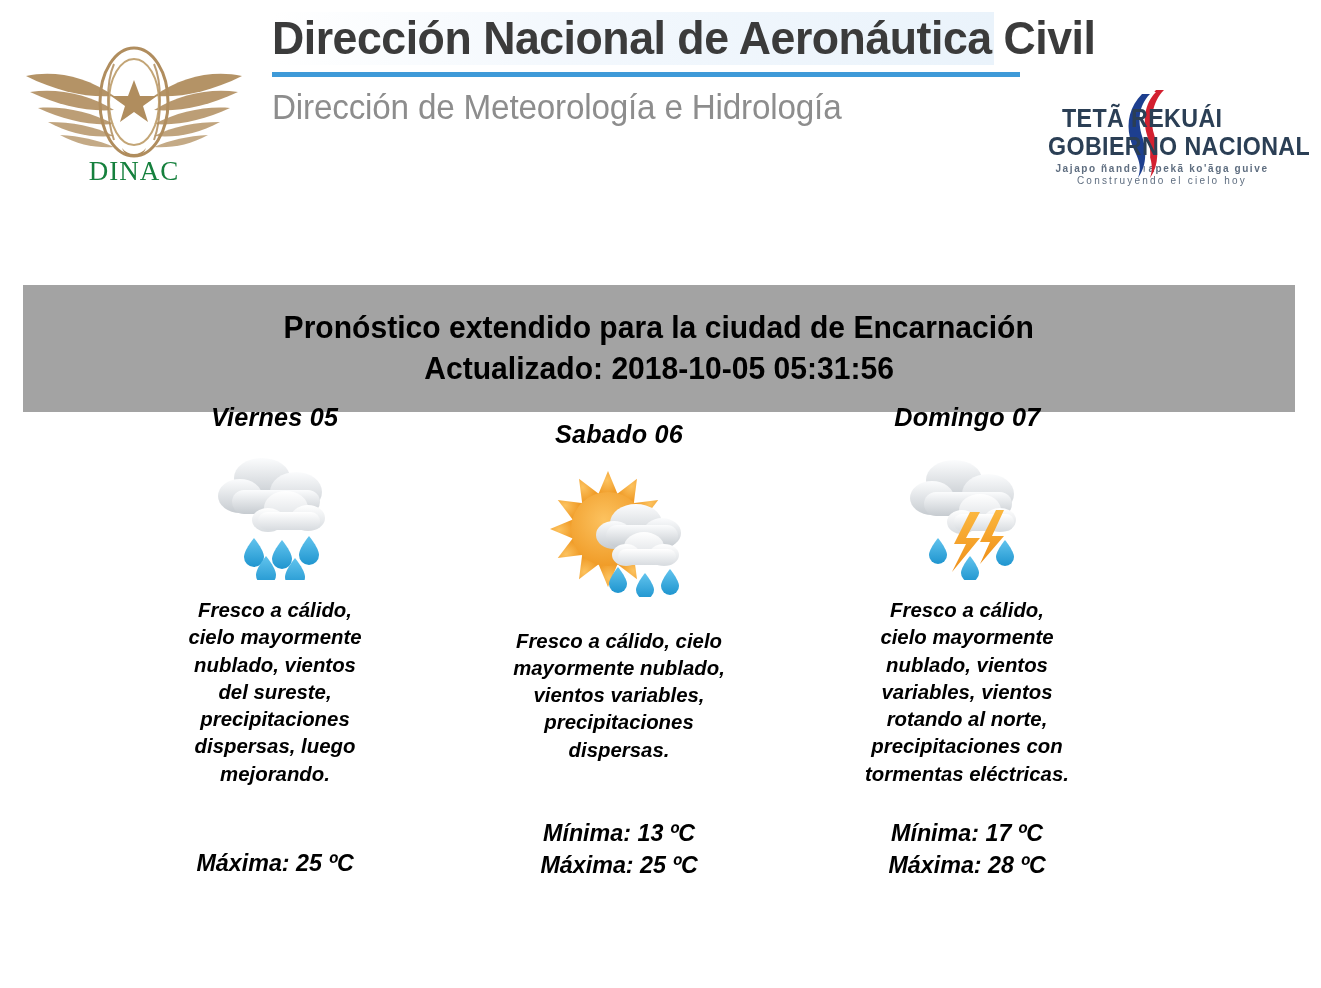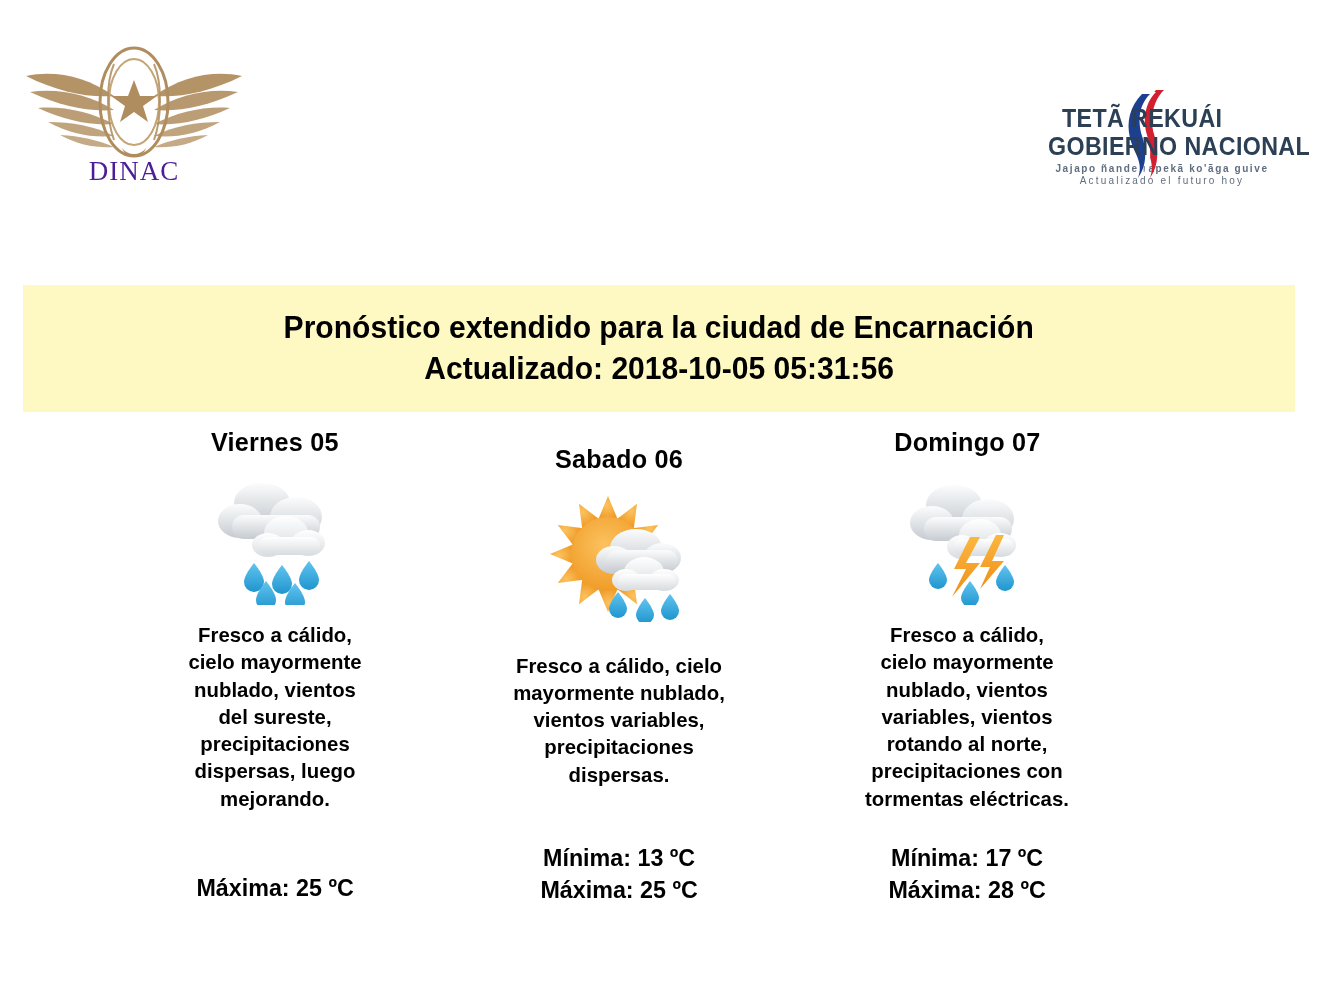--- a/index.html
+++ b/index.html
@@ -33,21 +33,21 @@
   .dinac-logo svg { display: block; }
   .dinac-word {
     position: absolute;
     left: 0;
     top: 142px;
     width: 240px;
     text-align: center;
     font-family: "Liberation Serif", serif;
     font-size: 27px;
     letter-spacing: 1px;
-    color: #4c1d95;
+    color: #15803d;
     font-weight: 400;
   }
 
   .org-block {
     position: absolute;
     left: 272px;
     top: 12px;
     width: 760px;
   }
   .org-title {
@@ -127,43 +127,44 @@
     height: 92px;
   }
 
   
   .banner {
     position: absolute;
     left: 23px;
     top: 285px;
     width: 1272px;
     height: 127px;
-    background: #fef9c3;
+    background: #a3a3a3;
     display: flex;
     flex-direction: column;
     align-items: center;
     justify-content: center;
   }
   .banner-line {
     font-family: "Liberation Sans Narrow", "Liberation Sans", sans-serif;
     font-size: 31px;
     font-weight: bold;
     color: #000000;
     line-height: 1.32;
     white-space: nowrap;
     transform: scaleX(0.97);
   }
 
   
   .forecast {
     position: absolute;
     left: 23px;
-    top: 427px;
+    top: 402px;
     width: 1272px;
     display: flex;
+    font-style: italic;
   }
   .day-col {
     width: 340px;
     display: flex;
     flex-direction: column;
     align-items: center;
   }
   .day-col.c1 { margin-left: 82px; }
   .day-col.c2 { margin-left: 4px; justify-content: flex-end; }
   .day-col.c3 { margin-left: 8px; }
@@ -244,31 +245,36 @@
         <path d="M140 50 C148 68 148 104 140 126"></path>
       </g>
 
       <path d="M120 66 L126 82 L143 82 L129 92 L134 108 L120 98 L106 108 L111 92 L97 82 L114 82 Z" fill="#b08d5e"></path>
 
       <path d="M108 134 C114 142 126 142 132 134 C128 146 112 146 108 134 Z" fill="#b08d5e"></path>
     </svg>
     <div class="dinac-word">DINAC</div>
   </div>
 
+  <div class="org-block">
+    <div class="org-title">Dirección Nacional de Aeronáutica Civil</div>
+    <div class="org-rule"></div>
+    <div class="org-subtitle">Dirección de Meteorología e Hidrología</div>
+  </div>
 
   <div class="gov-logo">
     <svg class="gov-flag" viewBox="0 0 46 92" aria-hidden="true">
       <path d="M30 2 C18 14 12 30 16 46 C20 62 30 74 24 90 C34 76 32 60 28 46 C24 32 26 14 38 2 Z" fill="#d32030"></path>
       <path d="M22 4 C10 16 5 32 9 48 C13 64 23 74 17 90 C27 76 25 60 21 47 C17 33 18 16 30 4 Z" fill="#ffffff"></path>
       <path d="M16 6 C4 18 0 34 4 50 C8 66 18 74 12 90 C22 76 20 60 16 48 C12 34 12 18 24 6 Z" fill="#1d3f8f"></path>
     </svg>
     <div class="gov-line1">TETÃ   REKUÁI</div>
     <div class="gov-line2">GOBIERNO   NACIONAL</div>
     <div class="gov-tag1">Jajapo ñande rapekã ko'ãga guive</div>
-    <div class="gov-tag2">Actualizado el futuro hoy</div>
+    <div class="gov-tag2">Construyendo el cielo hoy</div>
   </div>
 
 </div>
 
 <div class="banner">
   <div class="banner-line">Pronóstico extendido para la ciudad de Encarnación</div>
   <div class="banner-line">Actualizado: 2018-10-05 05:31:56</div>
 </div>
 
 <div class="forecast">

